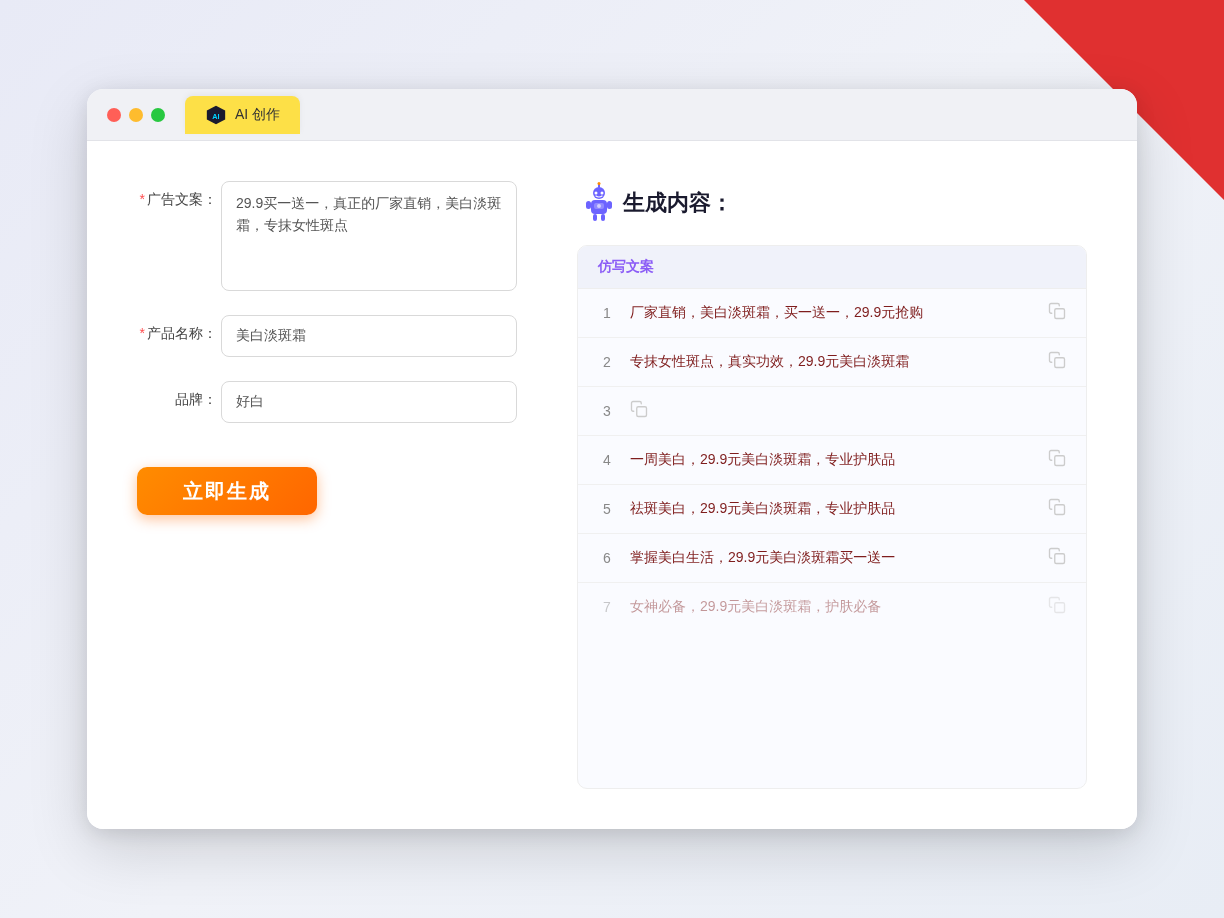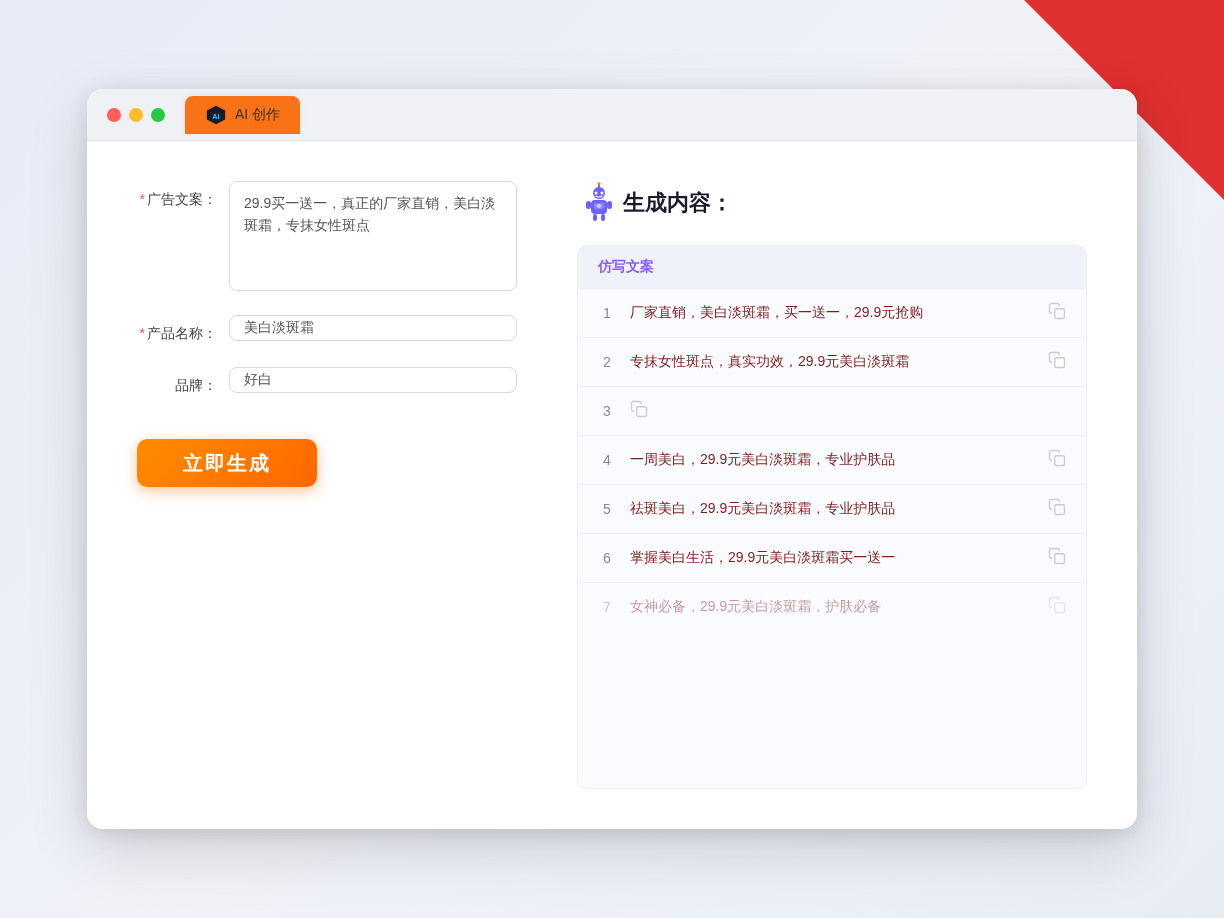--- a/index.html
+++ b/index.html
@@ -63,21 +63,21 @@
       border-radius: 50%;
     }
     .tl-red { background: #ff5f57; }
     .tl-yellow { background: #febc2e; }
     .tl-green { background: #28c840; }
 
     .tab {
       display: flex;
       align-items: center;
       gap: 8px;
-      background: #f97316;
+      background: #fde047;
       border-radius: 8px 8px 0 0;
       padding: 8px 20px;
       font-size: 14px;
       color: #333;
       font-weight: 500;
       box-shadow: 0 -2px 6px rgba(0,0,0,0.05);
     }
     .tab-icon {
       width: 22px;
       height: 22px;
@@ -105,21 +105,21 @@
       font-weight: 700;
       color: #1a1a2e;
       margin-bottom: 30px;
       letter-spacing: 1px;
     }
 
     .form-group {
       display: flex;
       align-items: flex-start;
       margin-bottom: 24px;
-      gap: 12px;
+      gap: 4px;
     }
     .form-label {
       font-size: 14px;
       color: #444;
       white-space: nowrap;
       padding-top: 10px;
       min-width: 80px;
       text-align: right;
     }
     .required-star {
@@ -136,21 +136,21 @@
       background: #fff;
       outline: none;
       font-family: inherit;
       resize: none;
       line-height: 1.6;
     }
     textarea.form-input {
       height: 110px;
     }
     input.form-input {
-      height: 26px;
+      height: 42px;
     }
 
     .generate-btn {
       width: 180px;
       height: 48px;
       background: linear-gradient(135deg, #ff8c00, #ff6600);
       color: #fff;
       border: none;
       border-radius: 10px;
       font-size: 20px;

